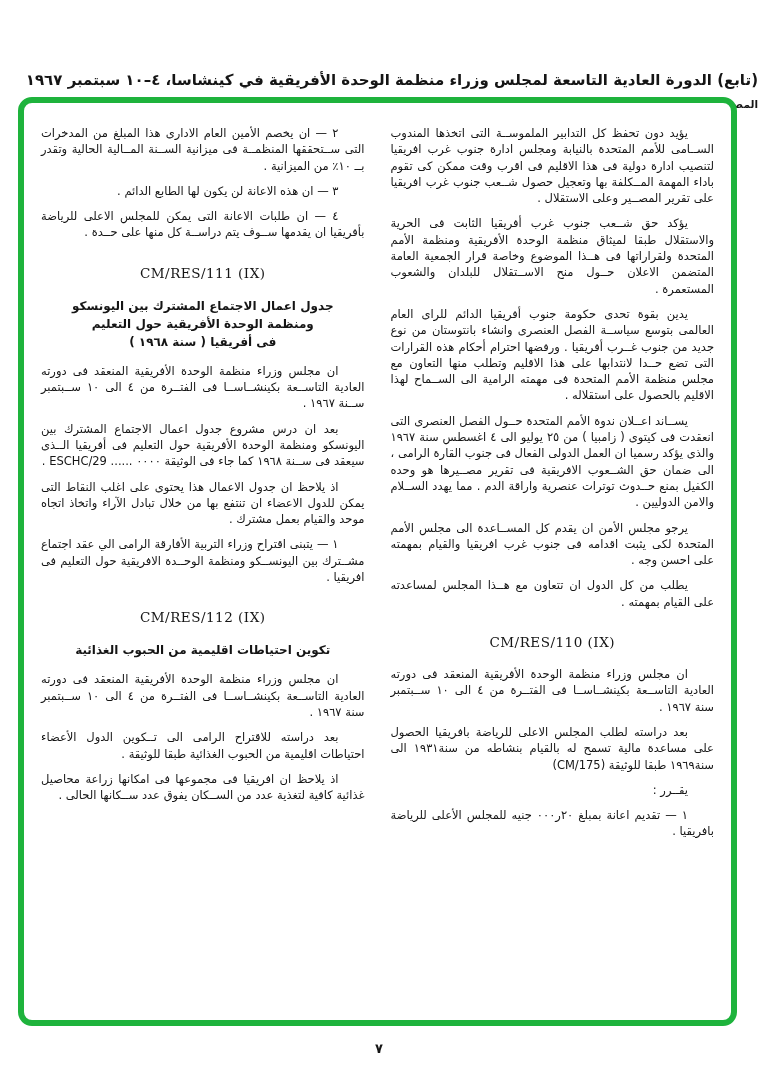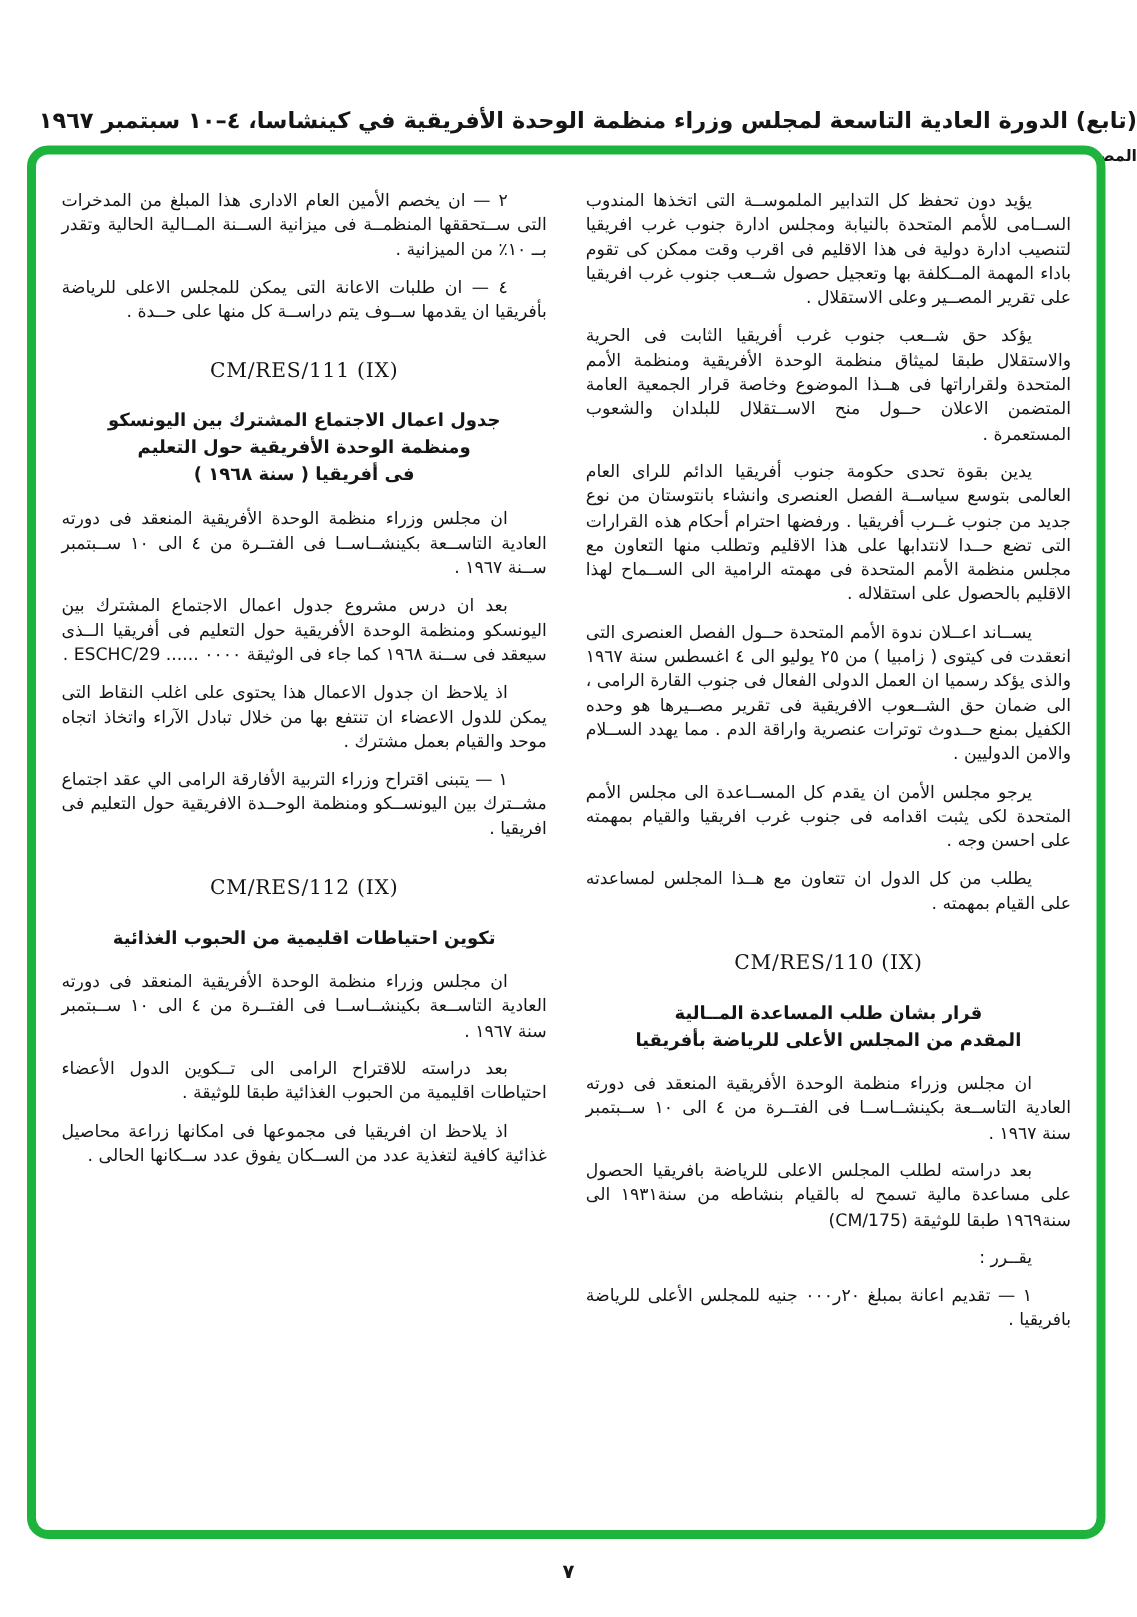--- a/index.html
+++ b/index.html
@@ -67,29 +67,28 @@
 <div class="frame">
   <div class="columns">
     <div class="col">
         <div class="block para">يؤيد دون تحفظ كل التدابير الملموســة التى اتخذها المندوب الســامى للأمم المتحدة بالنيابة ومجلس ادارة جنوب غرب افريقيا لتنصيب ادارة دولية فى هذا الاقليم فى اقرب وقت ممكن كى تقوم باداء المهمة المــكلفة بها وتعجيل حصول شــعب جنوب غرب افريقيا على تقرير المصــير وعلى الاستقلال .</div>
         <div class="block para">يؤكد حق شــعب جنوب غرب أفريقيا الثابت فى الحرية والاستقلال طبقا لميثاق منظمة الوحدة الأفريقية ومنظمة الأمم المتحدة ولقراراتها فى هــذا الموضوع وخاصة قرار الجمعية العامة المتضمن الاعلان حــول منح الاســتقلال للبلدان والشعوب المستعمرة .</div>
         <div class="block para">يدين بقوة تحدى حكومة جنوب أفريقيا الدائم للراى العام العالمى بتوسع سياســة الفصل العنصرى وانشاء بانتوستان من نوع جديد من جنوب غــرب أفريقيا . ورفضها احترام أحكام هذه القرارات التى تضع حــدا لانتدابها على هذا الاقليم وتطلب منها التعاون مع مجلس منظمة الأمم المتحدة فى مهمته الرامية الى الســماح لهذا الاقليم بالحصول على استقلاله .</div>
         <div class="block para">يســاند اعــلان ندوة الأمم المتحدة حــول الفصل العنصرى التى انعقدت فى كيتوى ( زامبيا ) من ٢٥ يوليو الى ٤ اغسطس سنة ١٩٦٧ والذى يؤكد رسميا ان العمل الدولى الفعال فى جنوب القارة الرامى ، الى ضمان حق الشــعوب الافريقية فى تقرير مصــيرها هو وحده الكفيل بمنع حــدوث توترات عنصرية واراقة الدم . مما يهدد الســلام والامن الدوليين .</div>
         <div class="block para">يرجو مجلس الأمن ان يقدم كل المســاعدة الى مجلس الأمم المتحدة لكى يثبت اقدامه فى جنوب غرب افريقيا والقيام بمهمته على احسن وجه .</div>
         <div class="block para">يطلب من كل الدول ان تتعاون مع هــذا المجلس لمساعدته على القيام بمهمته .</div>
         <div class="block code">CM/RES/110 (IX)</div>
-        <div class="block heading">قرار بشان طلب المساعدة المــالية
-المقدم من المجلس الأعلى للرياضة بأفريقيا</div>
         <div class="block para">ان مجلس وزراء منظمة الوحدة الأفريقية المنعقد فى دورته العادية التاســعة بكينشــاســا فى الفتــرة من ٤ الى ١٠ ســبتمبر سنة ١٩٦٧ .</div>
         <div class="block para">بعد دراسته لطلب المجلس الاعلى للرياضة بافريقيا الحصول على مساعدة مالية تسمح له بالقيام بنشاطه من سنة١٩٣١ الى سنة١٩٦٩ طبقا للوثيقة (CM/175)</div>
         <div class="block para">يقــرر :</div>
         <div class="block para">١ — تقديم اعانة بمبلغ ٢٠ر٠٠٠ جنيه للمجلس الأعلى للرياضة بافريقيا .</div>
       </div>
     <div class="col">
         <div class="block para">٢ — ان يخصم الأمين العام الادارى هذا المبلغ من المدخرات التى ســتحققها المنظمــة فى ميزانية الســنة المــالية الحالية وتقدر بــ ١٠٪ من الميزانية .</div>
+        <div class="block para">٣ — ان هذه الاعانة لن يكون لها الطابع الدائم .</div>
         <div class="block para">٤ — ان طلبات الاعانة التى يمكن للمجلس الاعلى للرياضة بأفريقيا ان يقدمها ســوف يتم دراســة كل منها على حــدة .</div>
         <div class="block code">CM/RES/111 (IX)</div>
         <div class="block heading">جدول اعمال الاجتماع المشترك بين اليونسكو
 ومنظمة الوحدة الأفريقية حول التعليم
 فى أفريقيا ( سنة ١٩٦٨ )</div>
         <div class="block para">ان مجلس وزراء منظمة الوحدة الأفريقية المنعقد فى دورته العادية التاســعة بكينشــاســا فى الفتــرة من ٤ الى ١٠ ســبتمبر ســنة ١٩٦٧ .</div>
         <div class="block para">بعد ان درس مشروع جدول اعمال الاجتماع المشترك بين اليونسكو ومنظمة الوحدة الأفريقية حول التعليم فى أفريقيا الــذى سيعقد فى ســنة ١٩٦٨ كما جاء فى الوثيقة ٠٠٠٠ ...... ESCHC/29 .</div>
         <div class="block para">اذ يلاحظ ان جدول الاعمال هذا يحتوى على اغلب النقاط التى يمكن للدول الاعضاء ان تنتفع بها من خلال تبادل الآراء واتخاذ اتجاه موحد والقيام بعمل مشترك .</div>
         <div class="block para">١ — يتبنى اقتراح وزراء التربية الأفارقة الرامى الي عقد اجتماع مشــترك بين اليونســكو ومنظمة الوحــدة الافريقية حول التعليم فى افريقيا .</div>
         <div class="block code">CM/RES/112 (IX)</div>

